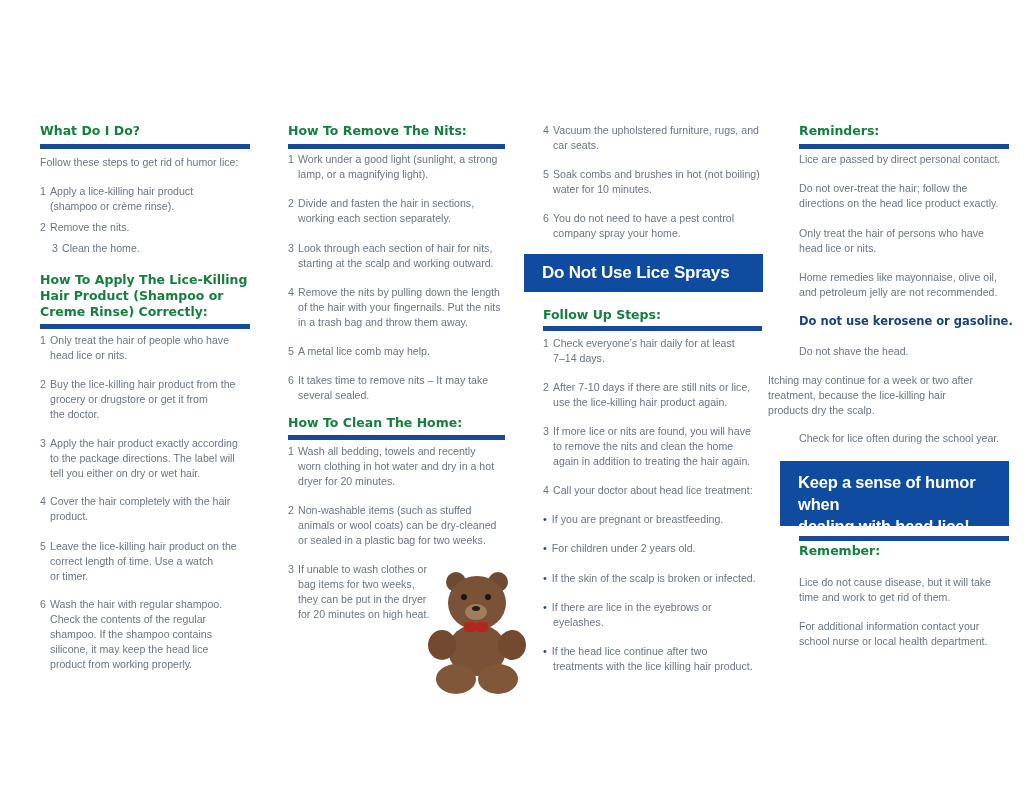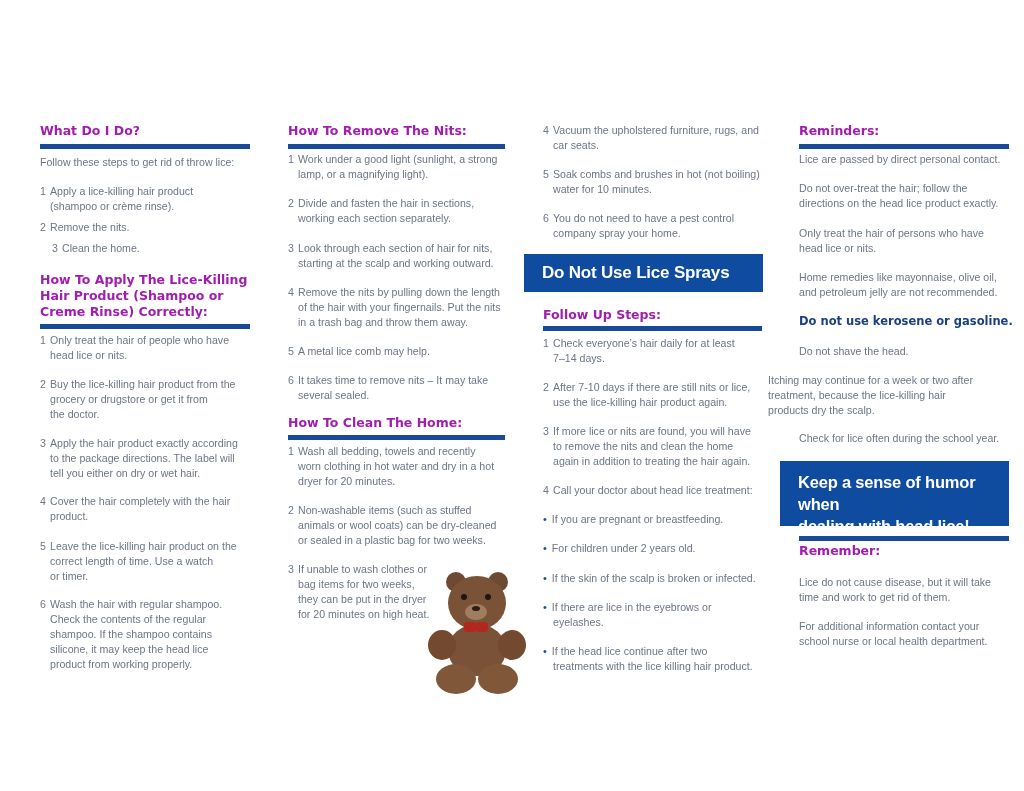--- a/index.html
+++ b/index.html
@@ -1,39 +1,39 @@
 <!DOCTYPE html>
 <html><head>
 <meta charset="utf-8">
 <style>
   html, body { margin: 0; padding: 0; background: #ffffff; }
   body { width: 1024px; height: 791px; position: relative; overflow: hidden;
          font-family: "Liberation Sans", "DejaVu Sans", sans-serif; color: #6b7585; }
-  .h { font-family: "DejaVu Sans", sans-serif; font-weight: bold; color: #a21caf;
+  .h { font-family: "DejaVu Sans", sans-serif; font-weight: bold; color: #15803d;
        font-size: 12.5px; line-height: 16px; position: absolute; }
   .bar { position: absolute; height: 5px; background: #174a98; }
   .t { position: absolute; font-size: 10.6px; line-height: 15px; color: #6c7686; }
   .t .n { display: inline-block; width: 10px; }
   .t .ind { padding-left: 10px; display: block; }
   .bullet::before { content: "•"; color: #174a98; margin-right: 5px; font-size: 11px; }
   .box { position: absolute; background: #0f4c9f; color: #ffffff;
          font-family: "Liberation Sans", sans-serif; font-weight: bold;
          transform-origin: left; letter-spacing: -0.2px; }
   .strong { font-family: "DejaVu Sans", sans-serif; font-weight: bold; color: #1b3f82; font-size: 11.5px; }
   
   .bear { position: absolute; left: 426px; top: 568px; width: 100px; height: 128px; }
   .bear div { position: absolute; background: #7a5237; border-radius: 50%; }
 </style>
 </head>
 <body>
 
 <section>
   <div class="h" style="left:40px; top:123px;">What Do I Do?</div>
   <div class="bar" style="left:40px; top:144px; width:210px;"></div>
-  <div class="t" style="left:40px; top:155px;">Follow these steps to get rid of throw lice:</div>
+  <div class="t" style="left:40px; top:155px;">Follow these steps to get rid of humor lice:</div>
 
   <div class="t" style="left:40px; top:184px;">
     <span class="n">1</span><span>Apply a lice-killing hair product</span>
     <span class="ind">(shampoo or crème rinse).</span>
   </div>
   <div class="t" style="left:40px; top:220px;">
     <span class="n">2</span><span>Remove the nits.</span>
   </div>
   <div class="t" style="left:40px; top:241px;margin-left:12px;">
     <span class="n">3</span><span>Clean the home.</span>

